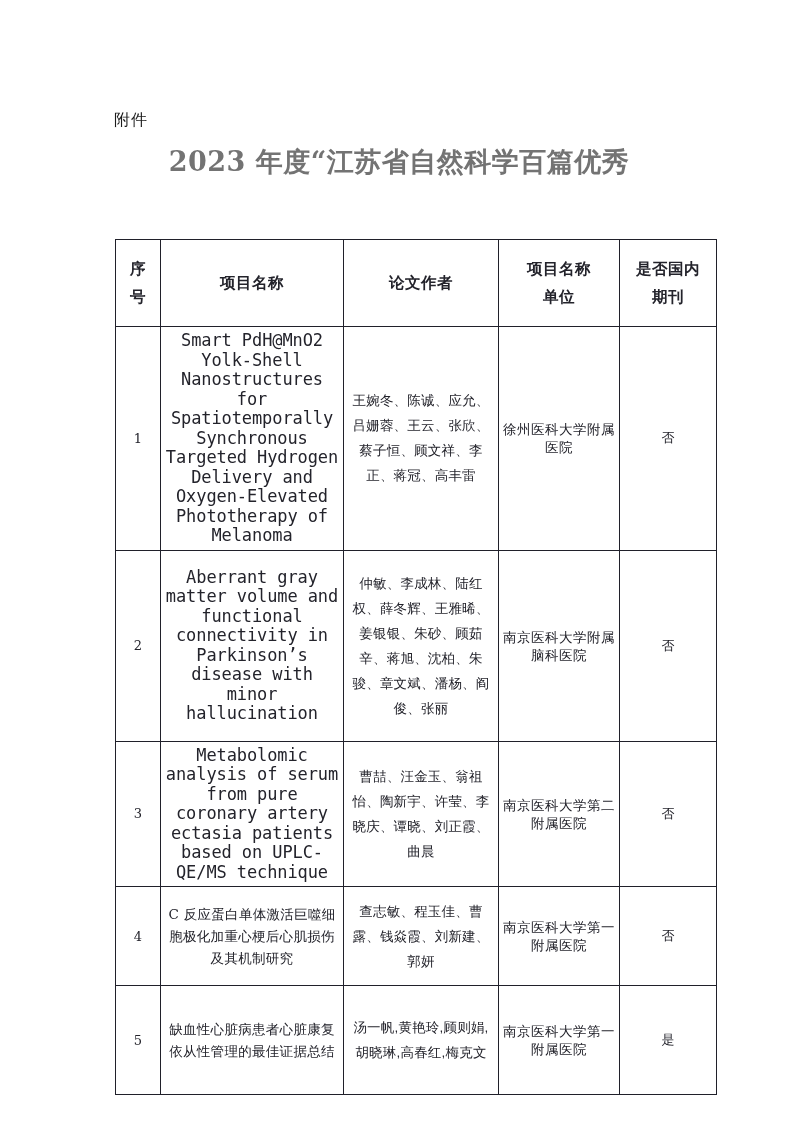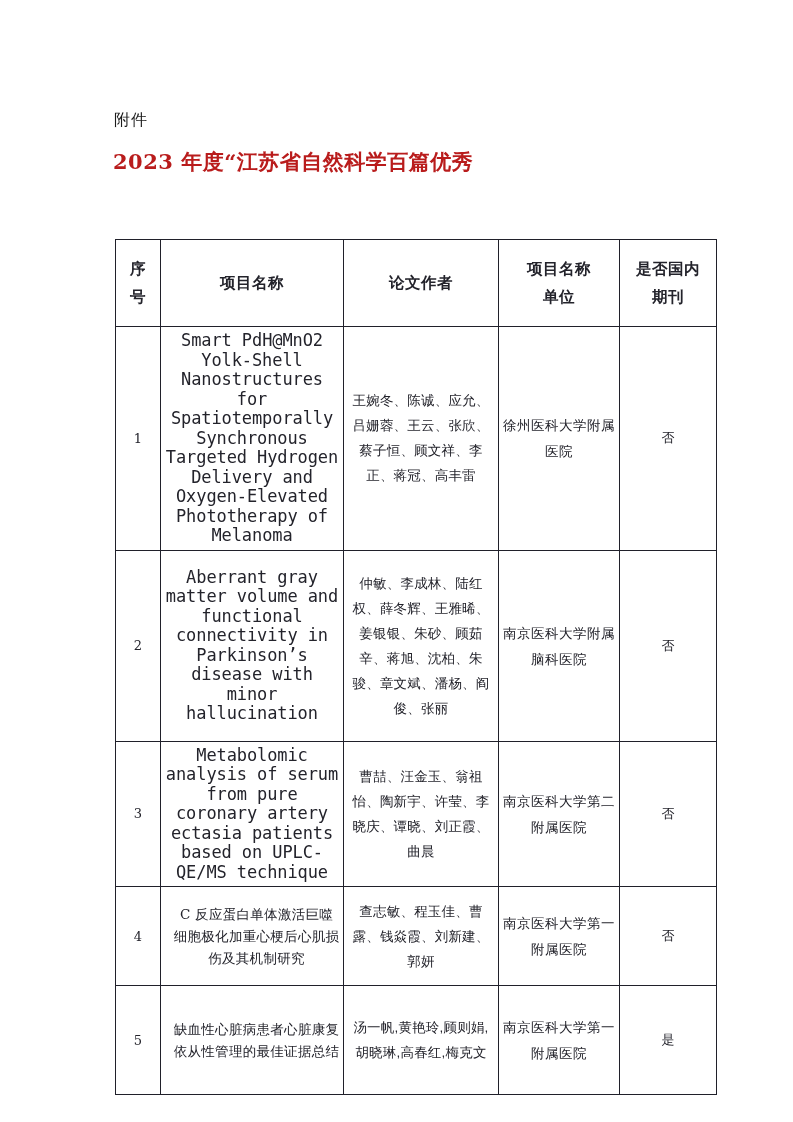--- a/index.html
+++ b/index.html
@@ -29,25 +29,26 @@
     font-size: 16px;
     font-family: "DejaVu Serif", "Liberation Serif", serif;
     letter-spacing: 1px;
     color: #1b1b1b;
   }
   .doc-title {
     position: absolute;
     left: 113px;
     top: 142px;
     width: 572px;
-    font-size: 21px;
+    text-align: center;
+    font-size: 27px;
     font-weight: bold;
     line-height: 40px;
     letter-spacing: 0.5px;
-    color: #b91c1c;
+    color: #737373;
     font-family: "DejaVu Serif", "Liberation Serif", serif;
   }
   .doc-title .line2 {
     display: block;
   }
   table.result-table {
     position: absolute;
     left: 115px;
     top: 239px;
     width: 566px;
@@ -96,34 +97,33 @@
     font-family: "DejaVu Sans Mono", "Liberation Mono", monospace;
     letter-spacing: -0.1px;
     padding: 6px 4px;
     color: #2b2b33;
   }
   td.cell-title.cjk {
     font-family: "DejaVu Serif", "Liberation Serif", serif;
     font-size: 13.5px;
     line-height: 22px;
     letter-spacing: 0.3px;
-    padding-left: 12px;
   }
   td.cell-authors {
     font-size: 13.5px;
     line-height: 25px;
     text-align: left;
     padding: 6px 6px 6px 7px;
     font-family: Liberation Sans, sans-serif;
     letter-spacing: 0.2px;
     color: #2b2b33;
   }
   td.cell-unit {
     font-size: 13.5px;
-    line-height: 26px;
+    line-height: 18px;
     font-family: "DejaVu Serif", "Liberation Serif", serif;
     letter-spacing: 0.5px;
     color: #2b2b33;
   }
   td.cell-journal {
     font-size: 13px;
     font-family: "DejaVu Serif", "Liberation Serif", serif;
     color: #2b2b33;
   }
   tr.row-1 td { height: 180px; }

